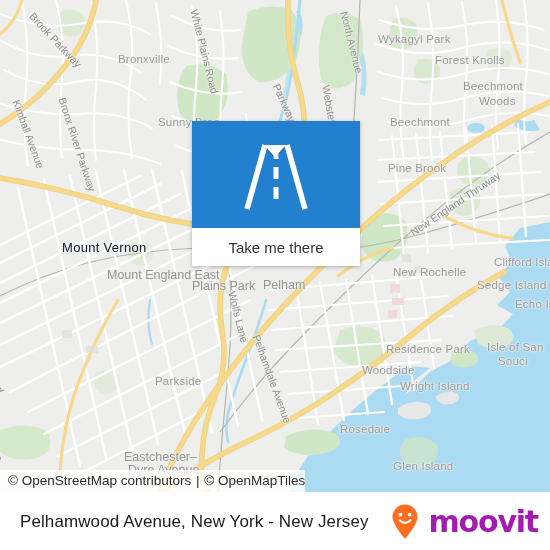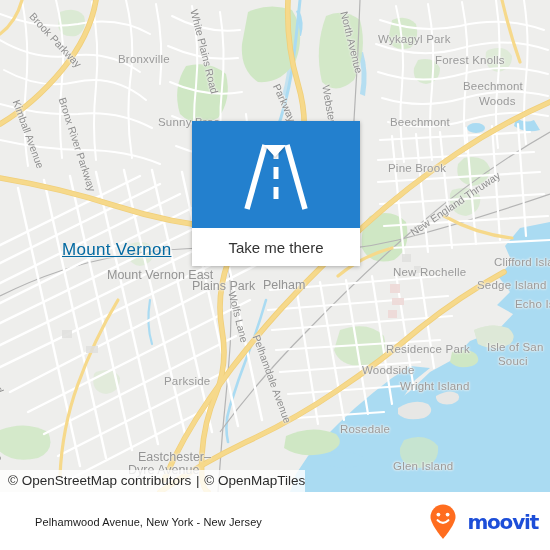--- a/index.html
+++ b/index.html
@@ -22,21 +22,21 @@
 
   .maplabel {
     position: absolute;
     color: #9a9a9a;
     font-family: "Liberation Sans", sans-serif;
     white-space: nowrap;
     pointer-events: none;
     text-shadow: 0 0 3px #f2f2f0, 0 0 2px #f2f2f0, 0 0 2px #f2f2f0;
   }
   .maplabel.place   { font-size: 11.5px; letter-spacing: .2px; }
-  .maplabel.big     { font-size: 17px; color: #0369a1; letter-spacing: .3px; text-decoration: underline; }
+  .maplabel.big     { font-size: 13px; color: #0f172a; letter-spacing: .3px; }
   .maplabel.mid     { font-size: 12.5px; color: #949494; }
   .maplabel.street  { font-size: 10.5px; color: #8f8f8f; }
 
   
   #attribution {
     position: absolute; left: 0; top: 470px;
     height: 22px; padding: 3px 0 0 8px;
     font-size: 13.5px; color: #2b2b2b;
     background: rgba(255,255,255,0.80);
     white-space: nowrap;
@@ -79,33 +79,33 @@
 
   
   #footer {
     position: absolute; left: 0; top: 492px;
     width: 550px; height: 58px;
     background: #ffffff;
     display: flex; align-items: center;
     border-top: 1px solid #ffffff;
   }
   #footer-title {
-    margin-left: 35px;
-    font-size: 11px;
+    margin-left: 20px;
+    font-size: 17px;
     color: #1a1a1a;
     font-family: "Liberation Sans", sans-serif;
     letter-spacing: .1px;
   }
   #brand {
     position: absolute; right: 12px; top: 50%;
     transform: translateY(-50%);
     display: flex; align-items: center;
   }
   #brand-word {
-    font-size: 20px; font-weight: bold; color: #1d4ed8;
+    font-size: 30px; font-weight: bold; color: #a21caf;
     letter-spacing: -1.2px;
     font-family: "DejaVu Sans", sans-serif;
     line-height: 1;
     margin-left: 9px;
   }
 </style>
 </head>
 <body>
 
 <div id="app">
@@ -326,36 +326,36 @@
     <div id="place-labels">
         <div class="maplabel place" style="left: 118px; top: 53px;">Bronxville</div>
         <div class="maplabel place" style="left: 158px; top: 116px;">Sunny Brae</div>
         <div class="maplabel place" style="left: 378px; top: 33px;">Wykagyl Park</div>
         <div class="maplabel place" style="left: 435px; top: 54px;">Forest Knolls</div>
         <div class="maplabel place" style="left: 463px; top: 80px;">Beechmont</div>
         <div class="maplabel place" style="left: 479px; top: 95px;">Woods</div>
         <div class="maplabel place" style="left: 390px; top: 116px;">Beechmont</div>
         <div class="maplabel place" style="left: 388px; top: 162px;">Pine Brook</div>
         <div class="maplabel big" style="left: 62px; top: 240px;">Mount Vernon</div>
-        <div class="maplabel mid" style="left: 107px; top: 268px;">Mount Vernon East</div>
+        <div class="maplabel mid" style="left: 107px; top: 268px;">Mount England East</div>
         <div class="maplabel mid" style="left: 192px; top: 279px;">Plains Park</div>
         <div class="maplabel mid" style="left: 263px; top: 278px;">Pelham</div>
         <div class="maplabel place" style="left: 393px; top: 266px;">New Rochelle</div>
         <div class="maplabel place" style="left: 494px; top: 256px;">Clifford Island</div>
         <div class="maplabel place" style="left: 477px; top: 279px;">Sedge Island</div>
         <div class="maplabel place" style="left: 515px; top: 298px;">Echo Island</div>
         <div class="maplabel place" style="left: 386px; top: 343px; text-align: center;">Residence Park</div>
         <div class="maplabel place" style="left: 487px; top: 341px;">Isle of San</div>
         <div class="maplabel place" style="left: 498px; top: 355px;">Souci</div>
         <div class="maplabel place" style="left: 362px; top: 364px;">Woodside</div>
-        <div class="maplabel place" style="left: 155px; top: 375px; margin-left: 9px;">Parkside</div>
+        <div class="maplabel place" style="left: 155px; top: 375px;">Parkside</div>
         <div class="maplabel place" style="left: 400px; top: 380px;">Wright Island</div>
         <div class="maplabel place" style="left: 340px; top: 423px; text-align: right;">Rosedale</div>
         <div class="maplabel place" style="left: 393px; top: 460px;">Glen Island</div>
-        <div class="maplabel mid" style="left: 138px; top: 450px;">Eastchester–</div>
+        <div class="maplabel mid" style="left: 124px; top: 450px;">Eastchester–</div>
         <div class="maplabel mid" style="left: 128px; top: 463px;">Dyre Avenue</div>
       </div>
     <div id="street-labels">
         <div class="maplabel street" style="left: 36px; top: 10px; transform-origin: 0px 0px; transform: rotate(47deg);">Brook Parkway</div>
         <div class="maplabel street" style="left: 22px; top: 98px; transform-origin: 0px 0px; transform: rotate(70deg);">Kimball Avenue</div>
         <div class="maplabel street" style="left: 68px; top: 96px; transform-origin: 0px 0px; transform: rotate(72deg);">Bronx River Parkway</div>
         <div class="maplabel street" style="left: 200px; top: 8px; transform-origin: 0px 0px; transform: rotate(76deg);">White Plains Road</div>
         <div class="maplabel street" style="left: 282px; top: 82px; transform-origin: 0px 0px; transform: rotate(66deg);">Parkway</div>
         <div class="maplabel street" style="left: 332px; top: 84px; transform-origin: 0px 0px; transform: rotate(80deg);">Webster</div>
         <div class="maplabel street" style="left: 350px; top: 10px; transform-origin: 0px 0px; transform: rotate(76deg);">North Avenue</div>

